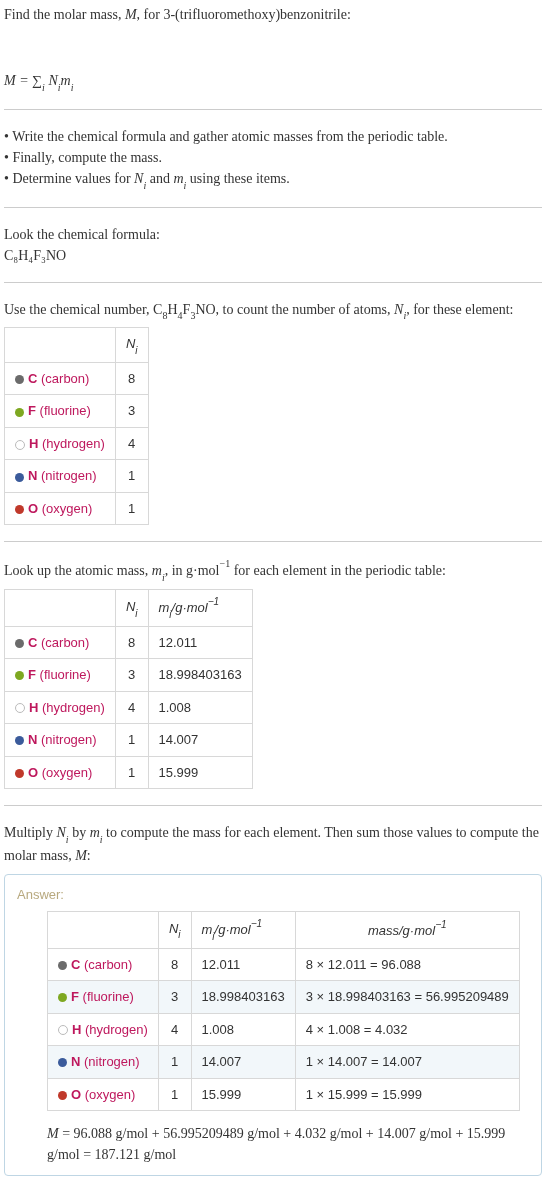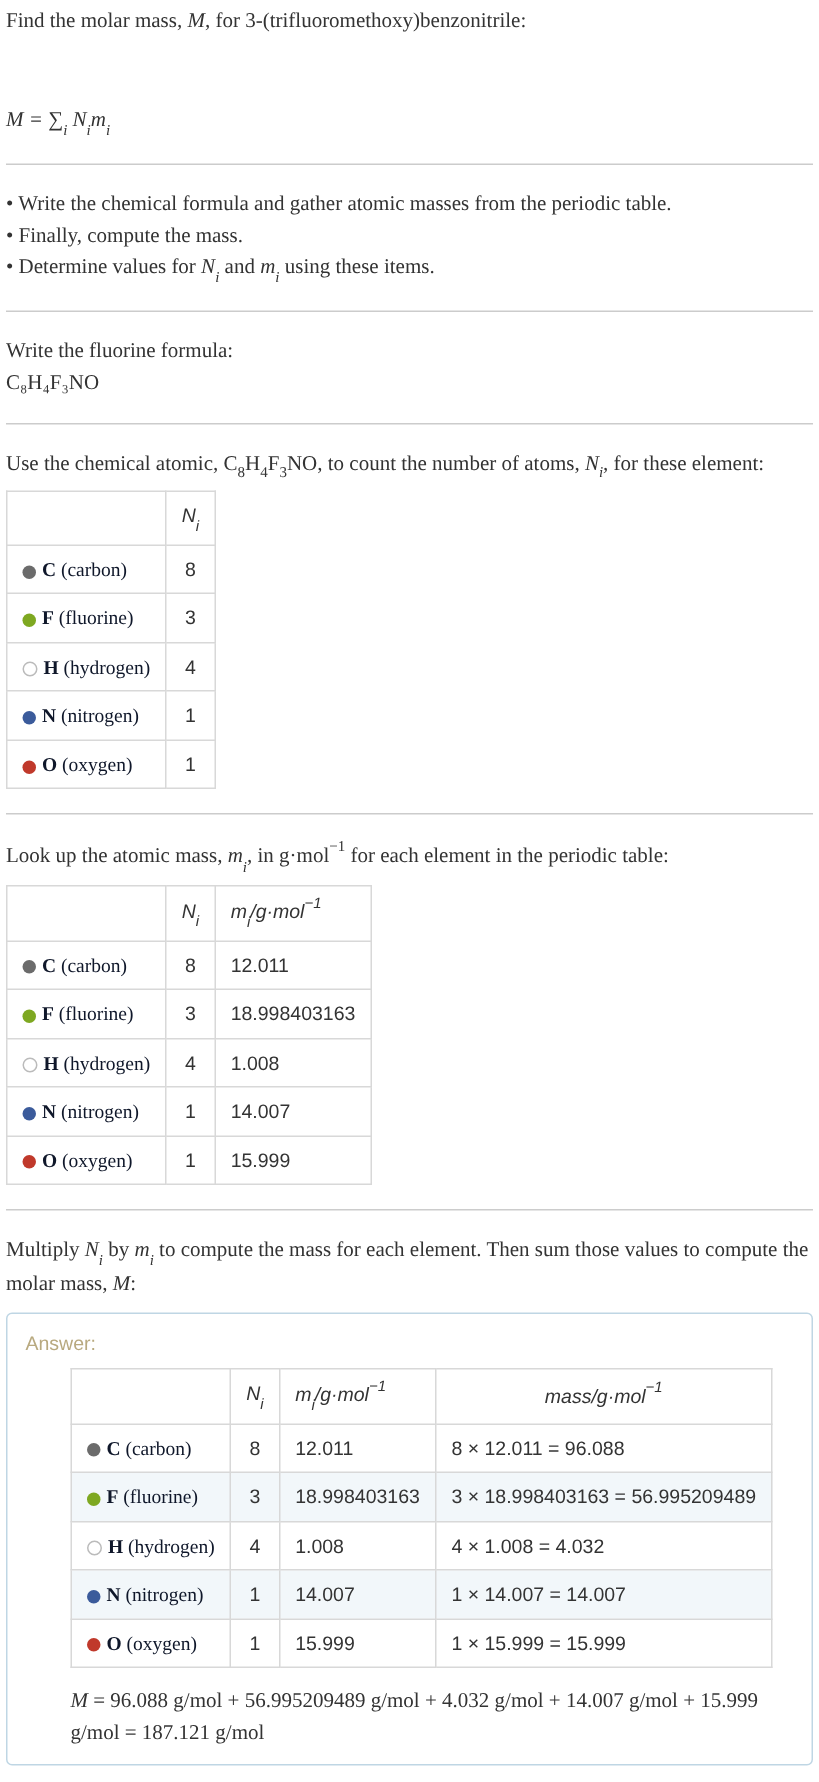--- a/index.html
+++ b/index.html
@@ -35,21 +35,21 @@
   padding: 6px 10px;
   text-align: left;
   font-family: Arial, sans-serif;
   font-size: 13px;
 }
 th {
   font-weight: normal;
   text-align: center;
   font-style: italic;
 }
-.elem-cell { color: #0f172a; font-family: Liberation Serif, serif; }
+.elem-cell { color: #be185d; }
 .dot {
   display: inline-block;
   width: 9px;
   height: 9px;
   border-radius: 50%;
   margin-right: 4px;
   vertical-align: middle;
 }
 .dot-c { background: #6b6b6b; }
 .dot-f { background: #7ea821; }
@@ -94,29 +94,29 @@
   <div>• Write the chemical formula and gather atomic masses from the periodic table.</div>
   <div>• Finally, compute the mass.</div>
   <div>
     <span>• Determine values for </span><i>N</i><i class="subscript">i</i><span> and </span><i>m</i><i class="subscript">i</i><span> using these items.</span>
   </div>
 </div>
 
 <hr>
 
 <div class="section">
-  <div>Write the fluorine formula:</div>
+  <div>Look the chemical formula:</div>
   <div>C₈H₄F₃NO</div>
 </div>
 
 <hr>
 
 <div class="section">
   <div>
-    <span>Use the chemical atomic, C</span><span class="subscript">8</span><span>H</span><span class="subscript">4</span><span>F</span><span class="subscript">3</span><span>NO, to count the number of atoms, </span><i>N</i><i class="subscript">i</i><span>, for these element:</span>
+    <span>Use the chemical number, C</span><span class="subscript">8</span><span>H</span><span class="subscript">4</span><span>F</span><span class="subscript">3</span><span>NO, to count the number of atoms, </span><i>N</i><i class="subscript">i</i><span>, for these element:</span>
   </div>
   <table>
     <tbody>
         <tr>
       <th></th>
       <th><span>N</span><span class="subscript">i</span></th>
     </tr>
     <tr>
           <td class="elem-cell"><span class="dot dot-c"></span><b>C</b><span> (carbon)</span></td>
           <td class="num-cell">8</td>

